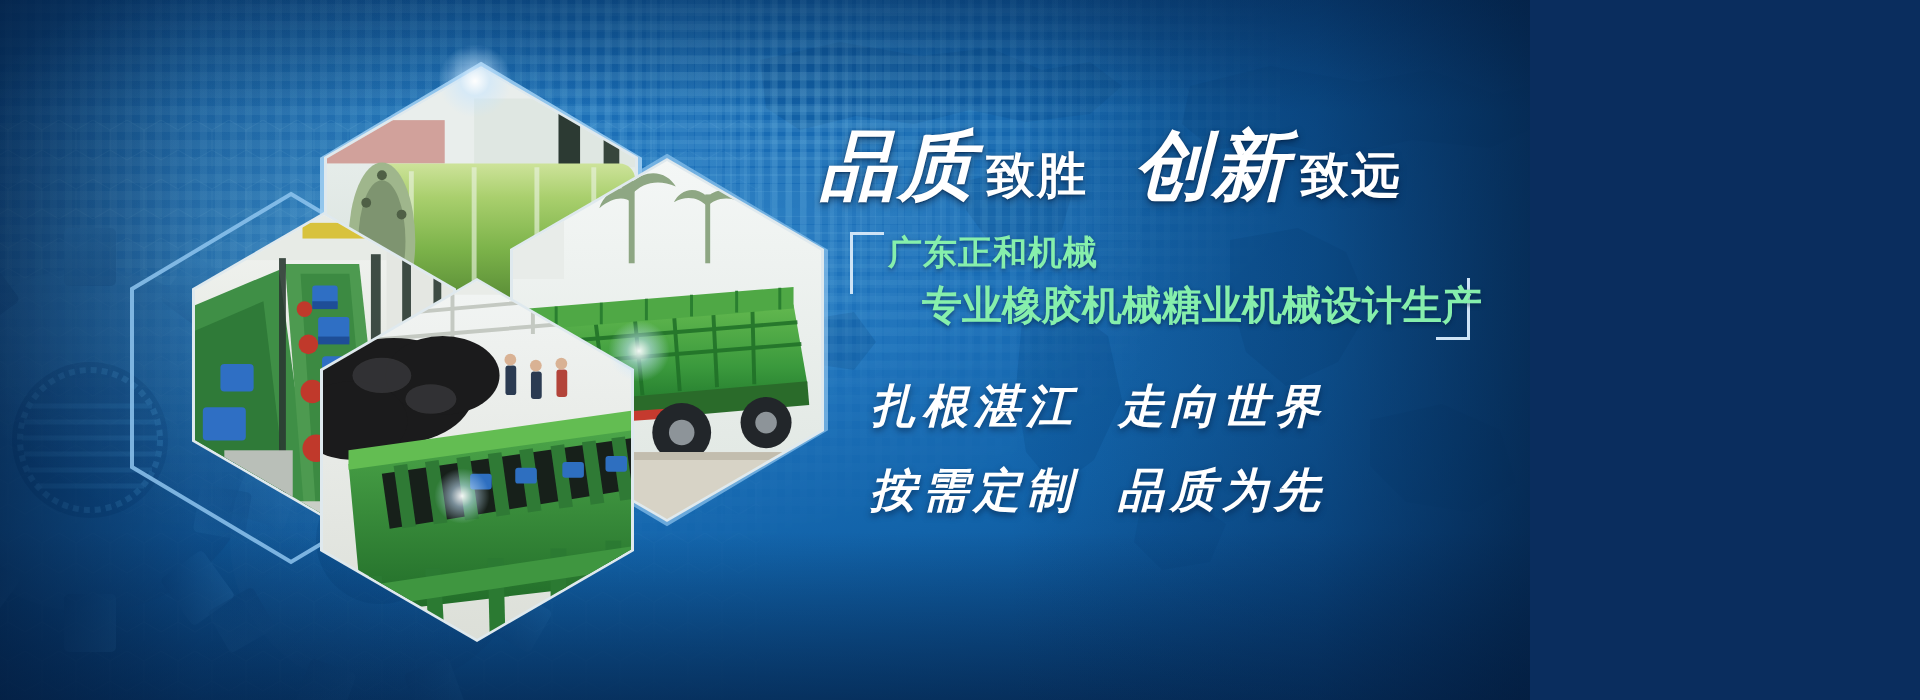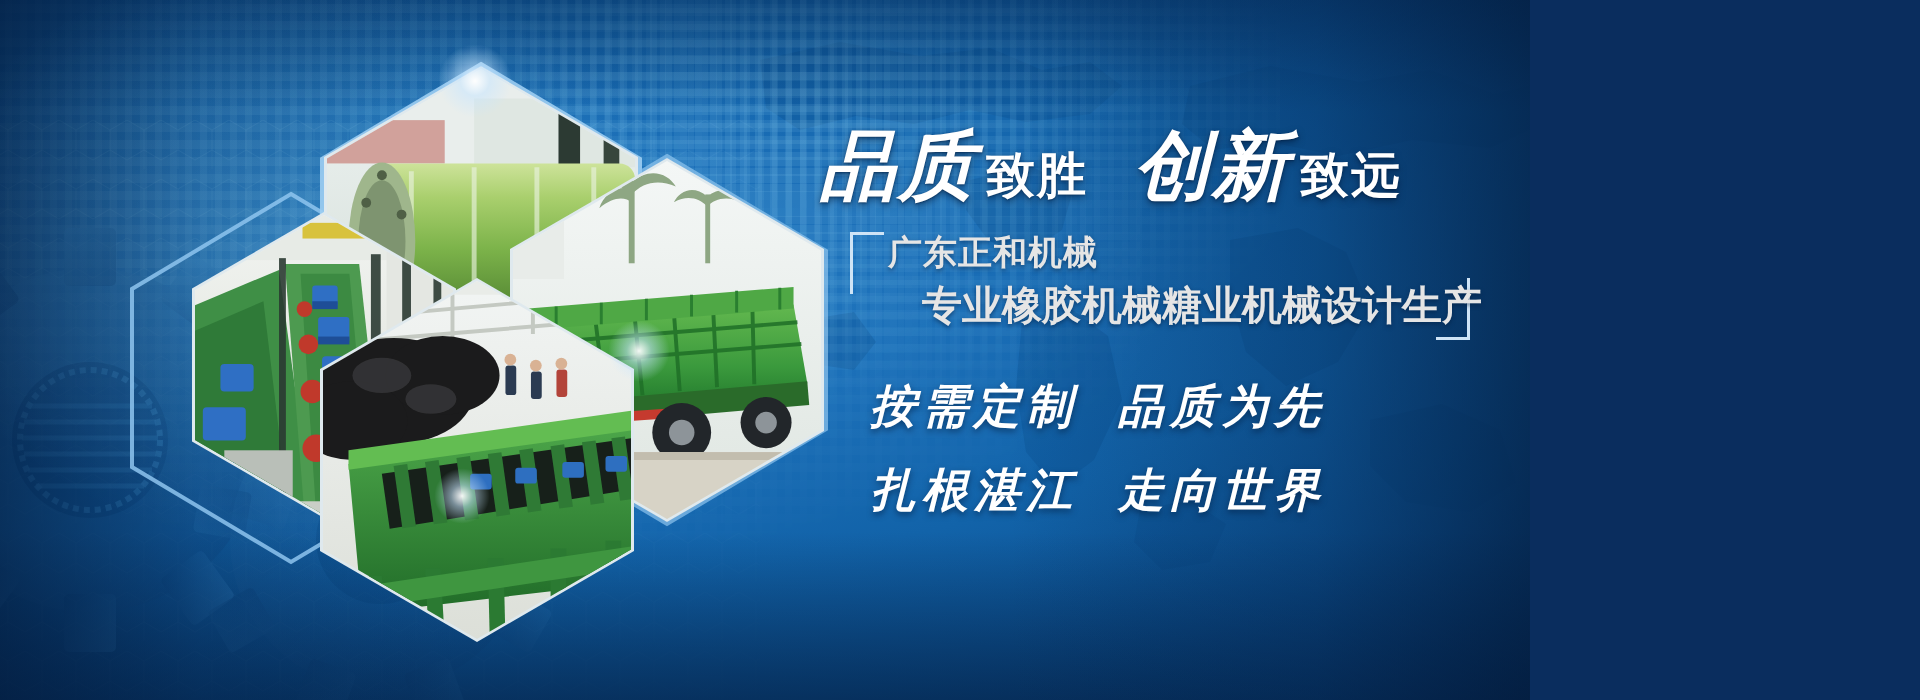--- a/index.html
+++ b/index.html
@@ -103,21 +103,21 @@
     font-weight:700;font-size:49px;letter-spacing:2px;
     display:inline-block;vertical-align:baseline;padding:0 6px 0 10px;
   }
   .hl-gap{display:inline-block;width:40px;}
 
   .brandbox{position:absolute;left:-150px;top:132px;width:620px;height:108px;}
   .brandbox .bk{position:absolute;border-color:#cfe4f6;border-style:solid;}
   .bk-tl{left:0;top:0;width:34px;height:62px;border-width:3px 0 0 3px;}
   .bk-br{right:0;bottom:0;width:34px;height:62px;border-width:0 3px 3px 0;}
   .brandline{
-    color:#e5e5e5;font-weight:700;white-space:nowrap;
+    color:#86efac;font-weight:700;white-space:nowrap;
     font-family:"Liberation Sans","DejaVu Sans",sans-serif;
     text-shadow:0 2px 4px rgba(2,24,55,.5);
   }
   .brand-1{position:absolute;left:38px;top:-2px;font-size:34px;letter-spacing:1px;}
   .brand-2{position:absolute;left:72px;top:46px;font-size:40px;letter-spacing:0px;}
 
   .slogans{position:absolute;left:-130px;top:276px;}
   .slogan{
     color:#ffffff;white-space:nowrap;
     font-family:"DejaVu Serif","Liberation Serif",serif;
@@ -529,21 +529,21 @@
 
     <div class="brandbox">
       <div class="bk bk-tl"></div>
       <div class="bk bk-br"></div>
       <div class="brandline brand-1">广东正和机械</div>
       <div class="brandline brand-2">专业橡胶机械糖业机械设计生产</div>
     </div>
 
     <div class="slogans">
       <div class="slogan">
+        <span>扎根湛江</span><span class="sp"></span><span>走向世界</span>
+      </div>
+      <div class="slogan">
         <span>按需定制</span><span class="sp"></span><span>品质为先</span>
       </div>
-      <div class="slogan">
-        <span>扎根湛江</span><span class="sp"></span><span>走向世界</span>
-      </div>
     </div>
 
   </div>
 </div>
 
 </body></html>

